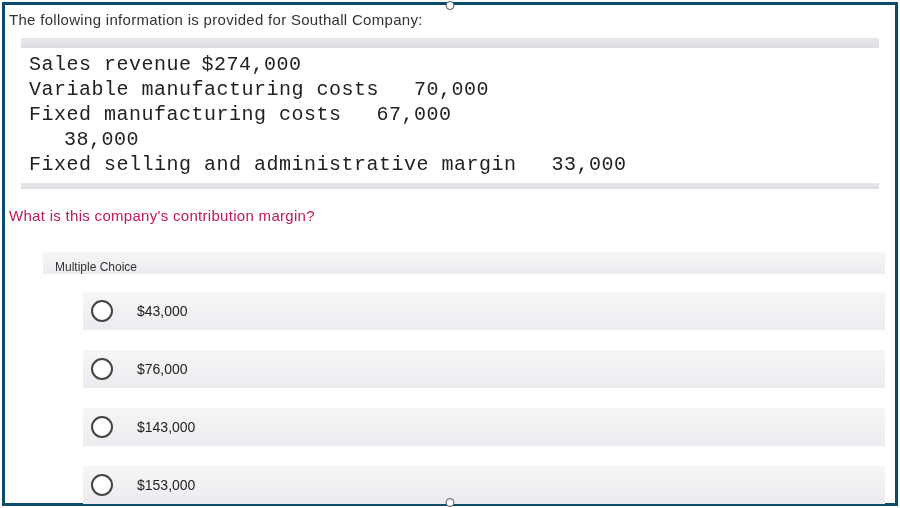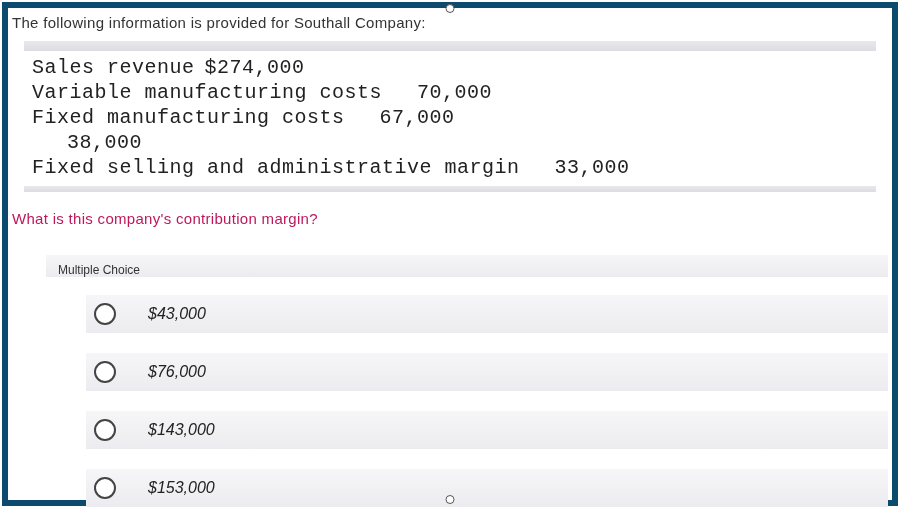--- a/index.html
+++ b/index.html
@@ -13,21 +13,21 @@
       height: 508px;
       position: relative;
       background: #fff;
     }
     .frame {
       position: absolute;
       top: 2px;
       left: 2px;
       right: 2px;
       bottom: 2px;
-      border: 6px solid #0c4a6e;
+      border: 3px solid #0c4a6e;
     }
     .handle-top {
       position: absolute;
       top: -4px;
       left: 50%;
       transform: translateX(-50%);
       width: 9px;
       height: 9px;
       background: #fff;
       border: 1px solid #555;
@@ -115,24 +115,23 @@
     }
     .radio {
       width: 22px;
       height: 22px;
       border: 2px solid #444;
       border-radius: 50%;
       background: #fff;
       flex-shrink: 0;
     }
     .option-label {
-      font-size: 16px;
+      font-size: 14px;
       color: #222;
-      margin-left: 32px;
-      font-style: italic;
+      margin-left: 24px;
     }
   </style>
 </head>
 <body>
 
 <div class="frame">
   <div class="handle-top"></div>
   <div class="handle-bottom"></div>
 
   <div class="content">

